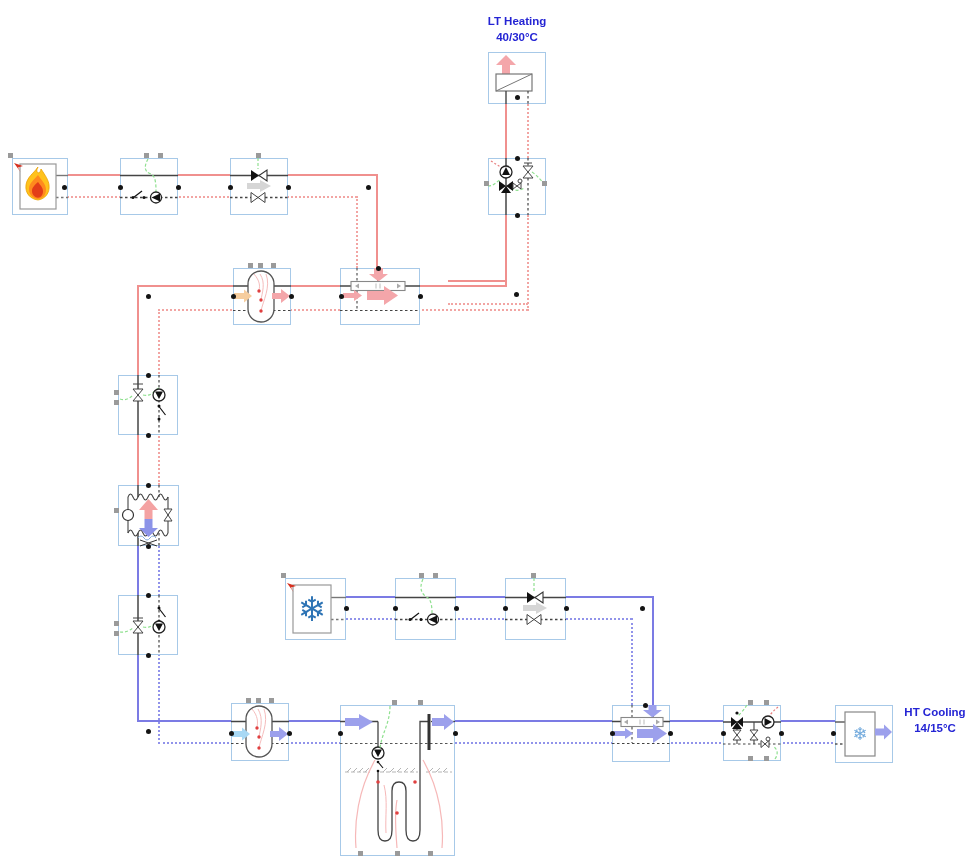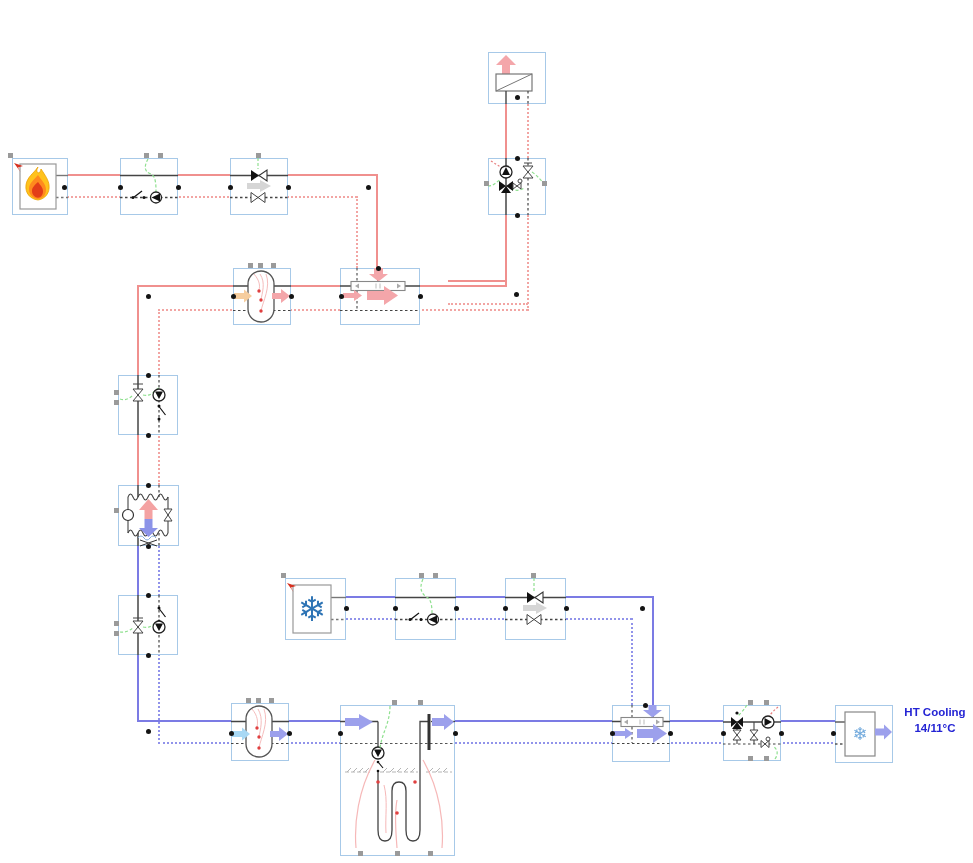--- a/index.html
+++ b/index.html
@@ -526,18 +526,22 @@
   <div class="sq" style="left:358px;top:851px"></div>
   <div class="sq" style="left:395px;top:851px"></div>
   <div class="sq" style="left:428px;top:851px"></div>
   <div class="sq" style="left:748px;top:700px"></div>
   <div class="sq" style="left:764px;top:700px"></div>
   <div class="sq" style="left:748px;top:756px"></div>
   <div class="sq" style="left:764px;top:756px"></div>
   <div class="sq" style="left:8px;top:153px"></div>
   <div class="sq" style="left:281px;top:573px"></div>
 
+  <div class="lbl" style="left:447px;top:13px;width:140px;color:#2424D4">
+    <div>LT Heating</div>
+    <div>40/30°C</div>
+  </div>
   <div class="lbl" style="left:897px;top:704px;width:76px;color:#2424D4">
     <div>HT Cooling</div>
-    <div>14/11°C</div>
+    <div>14/15°C</div>
   </div>
 
 </div>
 
 </body></html>

